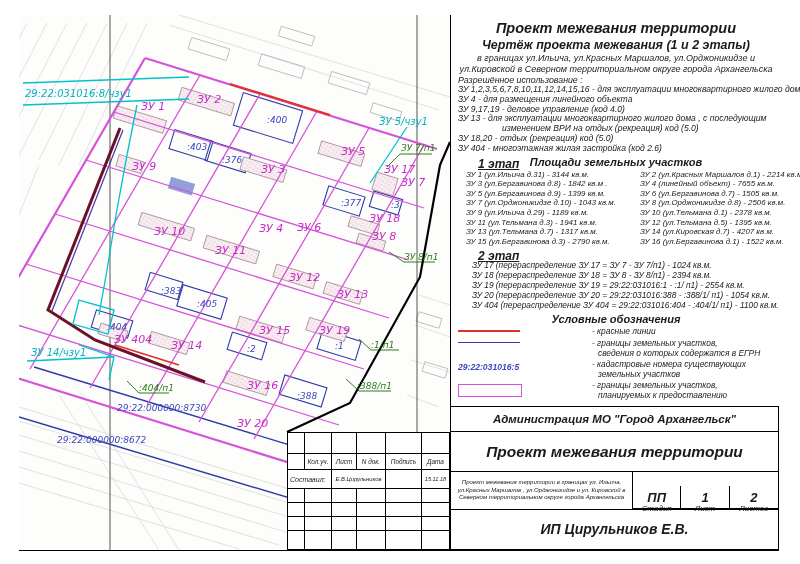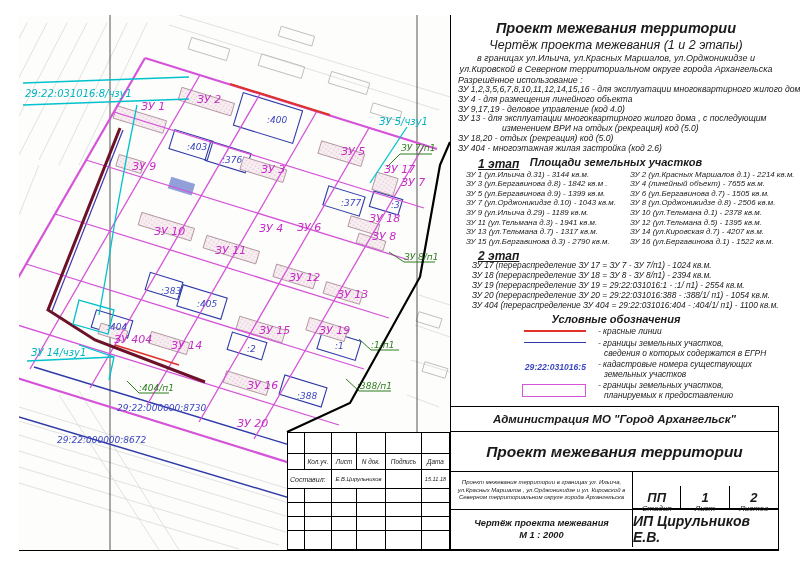--- a/index.html
+++ b/index.html
@@ -7,34 +7,34 @@
         font-family:"Liberation Sans",sans-serif;font-style:italic;color:#1a1a1a;}
   #frame{position:absolute;left:19px;top:15px;width:758px;height:534px;border:1.6px solid #000;background:#fff;}
   
   #map{position:absolute;left:19px;top:15px;width:431px;height:535px;overflow:hidden;background:#fdfdfc;}
   #map svg{display:block;}
   #map text{font-family:"DejaVu Sans",sans-serif;font-style:italic;}
   
   #panel{position:absolute;left:450px;top:15px;width:329px;height:391px;background:#fff;
          border-left:1.6px solid #000;box-sizing:border-box;padding:5px 5px 0 7px;}
   .t1{font-size:14.5px;font-weight:bold;text-align:center;line-height:17px;}
-  .t2{font-size:12.5px;font-weight:normal;text-align:center;line-height:15px;margin-top:1px;}
+  .t2{font-size:12.5px;font-weight:bold;text-align:center;line-height:15px;margin-top:1px;}
   .sub{font-size:9px;text-align:center;line-height:11px;}
   .body{font-size:8.8px;line-height:10px;}
   .uses div{font-size:8.6px;line-height:9.8px;white-space:nowrap;}
   .uses div.indent{padding-left:44px;}
   .stageRow{position:relative;margin:2px 0 1px 0;height:13px;}
   .stageLbl{position:absolute;left:20px;top:1px;font-size:12px;font-weight:bold;text-decoration:underline;}
   .areasHead{text-align:center;font-size:11px;font-weight:bold;}
-  .ptable{display:grid;grid-template-columns:158px 1fr;column-gap:6px;}
+  .ptable{display:grid;grid-template-columns:158px 1fr;column-gap:16px;}
   .ptable div{font-size:7.9px;line-height:9.6px;white-space:nowrap;padding-left:8px;}
   .s2{font-size:8.3px;line-height:9.8px;white-space:nowrap;padding-left:14px;}
   .legHead{text-align:center;font-size:11px;font-weight:bold;margin:3px 0 2px 0;}
-  .legRow{display:grid;grid-template-columns:128px 1fr;column-gap:12px;font-size:8.4px;line-height:9.6px;margin-bottom:2px;}
-  .legSym{display:flex;justify-content:flex-end;align-items:flex-start;padding-top:3px;}
+  .legRow{display:grid;grid-template-columns:128px 1fr;column-gap:6px;font-size:8.4px;line-height:9.6px;margin-bottom:2px;}
+  .legSym{display:flex;align-items:flex-start;padding-top:3px;}
   .legTxt div{white-space:nowrap;}
   .legTxt .cont{padding-left:6px;}
   .redline{width:62px;height:0;border-top:2px solid #e03128;}
   .blueline{width:62px;height:0;border-top:1.6px solid #2f3aa8;}
   .cadnum{font-size:8.6px;color:#3c46c0;font-weight:bold;padding-top:0;}
   .magrect{width:62px;height:11px;border:1.6px solid #d553d8;background:#fff;}
   
   #tbA{position:absolute;left:287px;top:432px;width:163px;height:118px;background:#fff;
        border:1.6px solid #000;box-sizing:border-box;display:grid;
        grid-template-columns:17px 27px 25px 29px 36px 1fr;
@@ -385,20 +385,16 @@
       <div class="tbStages">
         <div class="h">Стадия</div>
         <div class="h">Лист</div>
         <div class="h">Листов</div>
         <div>ПП</div>
         <div>1</div>
         <div>2</div>
       </div>
     </div>
     <div class="tbRow4">
-      <div class="tbDoc">
-        <div>Чертёж проекта межевания</div>
-        <div>М 1 : 2000</div>
-      </div>
       <div class="tbAuthor">ИП Цирульников Е.В.</div>
     </div>
   </div>
 </div>
 
 </body></html>

